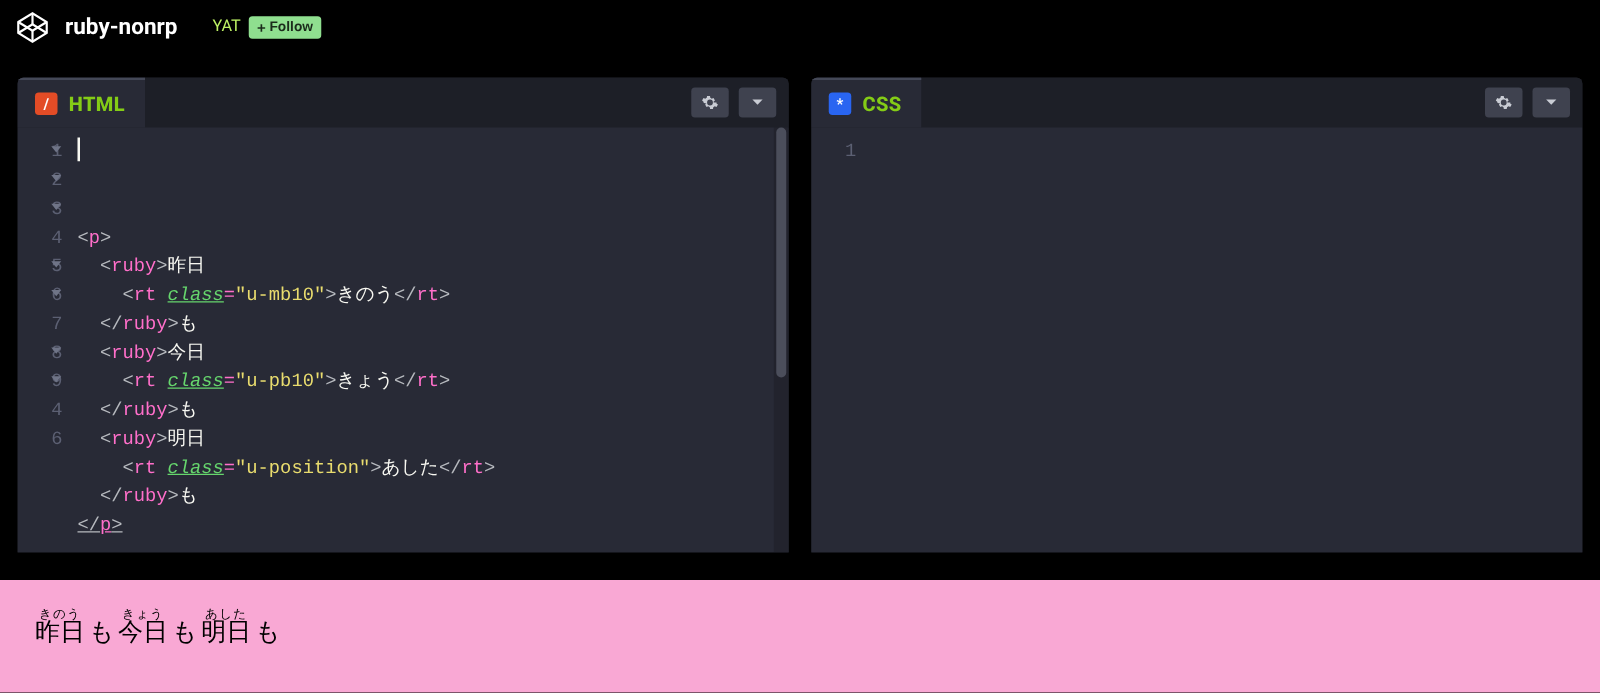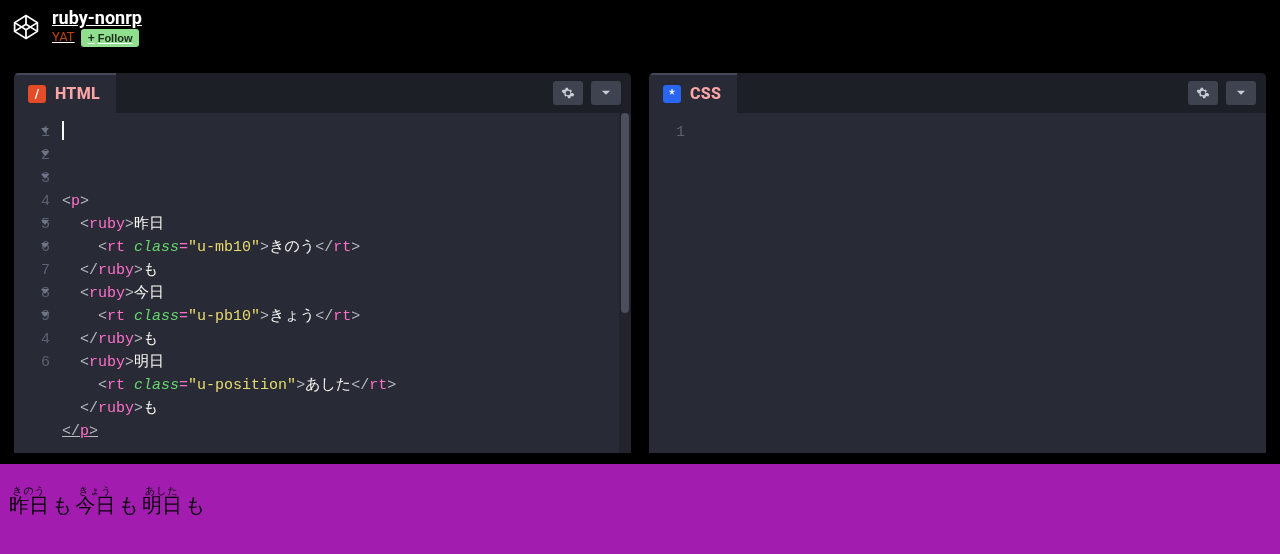--- a/index.html
+++ b/index.html
@@ -9,24 +9,24 @@
     font-family:-apple-system,BlinkMacSystemFont,"Segoe UI",Roboto,sans-serif;
     overflow:hidden;
     color:#fff;
   }
   
   .header { padding:8px 12px; display:flex; align-items:center; gap:12px; }
   .logo {
     width:28px; height:28px; display:flex; align-items:center; justify-content:center;
   }
   .logo svg { width:28px; height:28px; stroke:#fff; fill:none; stroke-width:2; }
-  .pen-info { display:flex; flex-direction:column; line-height:1.15;text-decoration:underline; }
+  .pen-info { display:flex; flex-direction:row; line-height:1.15; }
   .pen-title { font-size:18px; font-weight:700; color:#fff; }
   .pen-author-row { display:flex; align-items:center; gap:6px; }
-  .pen-author { font-size:13px; color:#c2410c; }
+  .pen-author { font-size:13px; color:#bef264;margin-left:28px; }
   .follow-btn {
     background:#8fdf8f; color:#1b2b1b; font-size:11px; font-weight:700;
     padding:2px 7px; border-radius:3px; display:flex; align-items:center; gap:3px;
     border:none; cursor:pointer;
   }
   .follow-btn .plus { font-weight:900; font-size:12px; }
   
   .editors {
     display:flex; gap:18px; padding:18px 14px 0 14px;
     height:398px;
@@ -47,21 +47,21 @@
     padding:0 16px 0 14px;
     border-top:2px solid #444857;
   }
   .lang-icon {
     width:18px; height:18px; border-radius:3px;
     display:flex; align-items:center; justify-content:center;
     font-size:12px; font-weight:700;
   }
   .lang-icon.html { background:#e34c26; color:#fff; }
   .lang-icon.css  { background:#2965f1; color:#fff; }
-  .panel-label { font-size:16px; font-weight:800; color:#fca5a5; letter-spacing:0.3px; }
+  .panel-label { font-size:16px; font-weight:800; color:#84cc16; letter-spacing:0.3px; }
   .panel-actions { display:flex; gap:8px; }
   .panel-btn {
     width:30px; height:24px; background:#3f424f; border-radius:3px; border:none;
     display:flex; align-items:center; justify-content:center; cursor:pointer;
   }
   .panel-btn svg { width:14px; height:14px; fill:#c9ccd4; }
   .editor-body {
     flex:1; background:#282a36; display:flex;
     font-family:"SFMono-Regular",Consolas,"Liberation Mono",Menlo,monospace;
     font-size:15px; line-height:23px;
@@ -80,37 +80,37 @@
     border-top:5px solid #6f7487;
   }
   .code { flex:1; padding:8px 0 0 4px; white-space:pre; color:#f8f8f2; position:relative; }
   .code .line { height:23px; }
   .cursor {
     position:absolute; left:4px; top:8px; width:2px; height:19px;
     background:#f8f8f2;
   }
   .t-tag     { color:#ff6fca; }  
   .t-bracket { color:#b7babf; }  
-  .t-attr    { color:#66d66d; font-style:italic; } 
+  .t-attr    { color:#66d66d; font-style:italic;text-decoration:underline; } 
   .t-eq      { color:#ff6fca; }
   .t-str     { color:#e9dc6e; }  
   .t-text    { color:#f8f8f2; }  
   
   .vscroll {
     position:absolute; right:0; top:40px; bottom:0; width:12px;
     background:rgba(0,0,0,0.15);
   }
   .vthumb {
     position:absolute; left:2px; width:8px; top:0; height:200px;
     background:#4b4e5b; border-radius:4px;
   }
   
   .output {
     position:absolute; left:0; right:0; bottom:0; height:90px;
-    background:#a21caf; padding:22px 14px 0 9px; color:#000;
+    background:#f9a8d4; padding:22px 14px 0 28px; color:#000;
     font-family:Liberation Sans, sans-serif;
     font-size:20px;
   }
   .output ruby { ruby-align:center; }
   .output rt { font-size:10px; letter-spacing:1px; }
   .mo { margin:0 3px; }
 </style>
 </head>
 <body>
 

